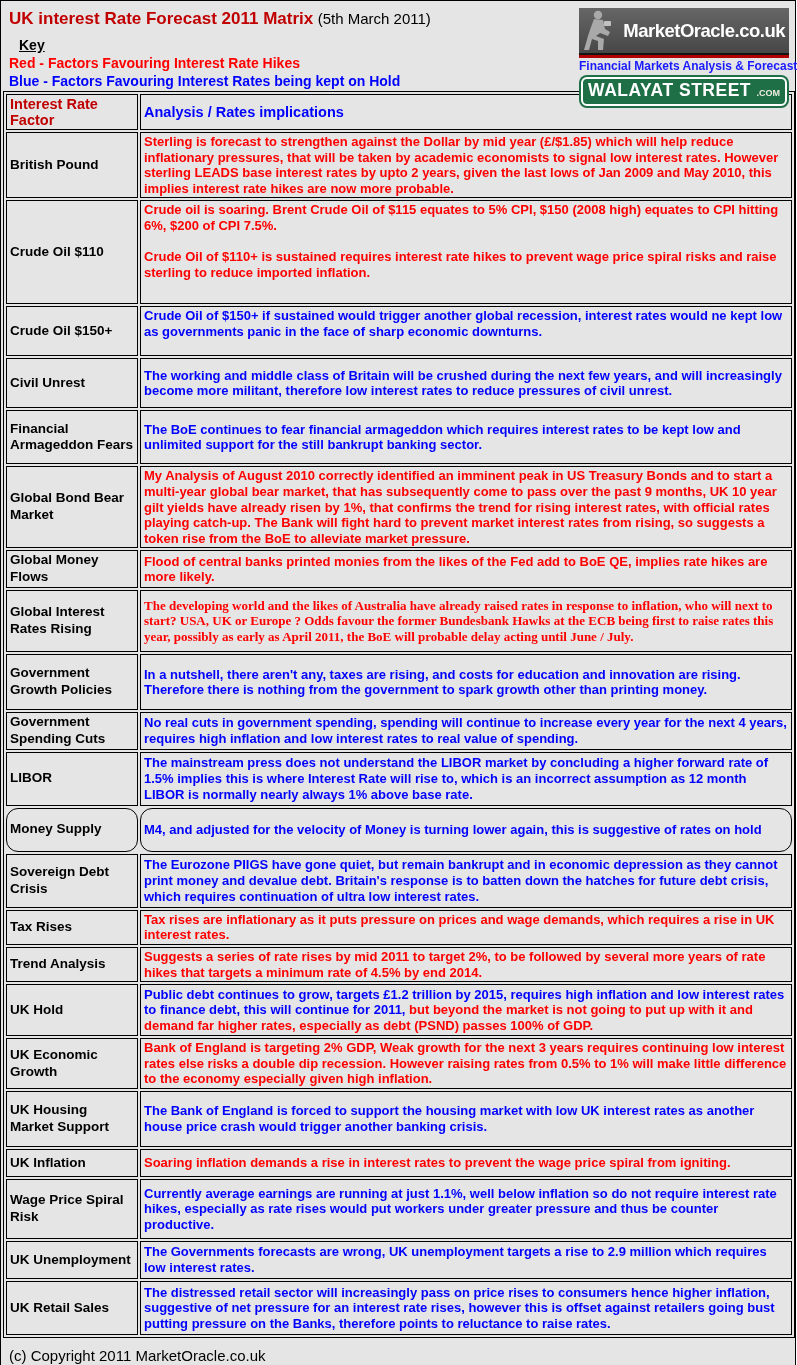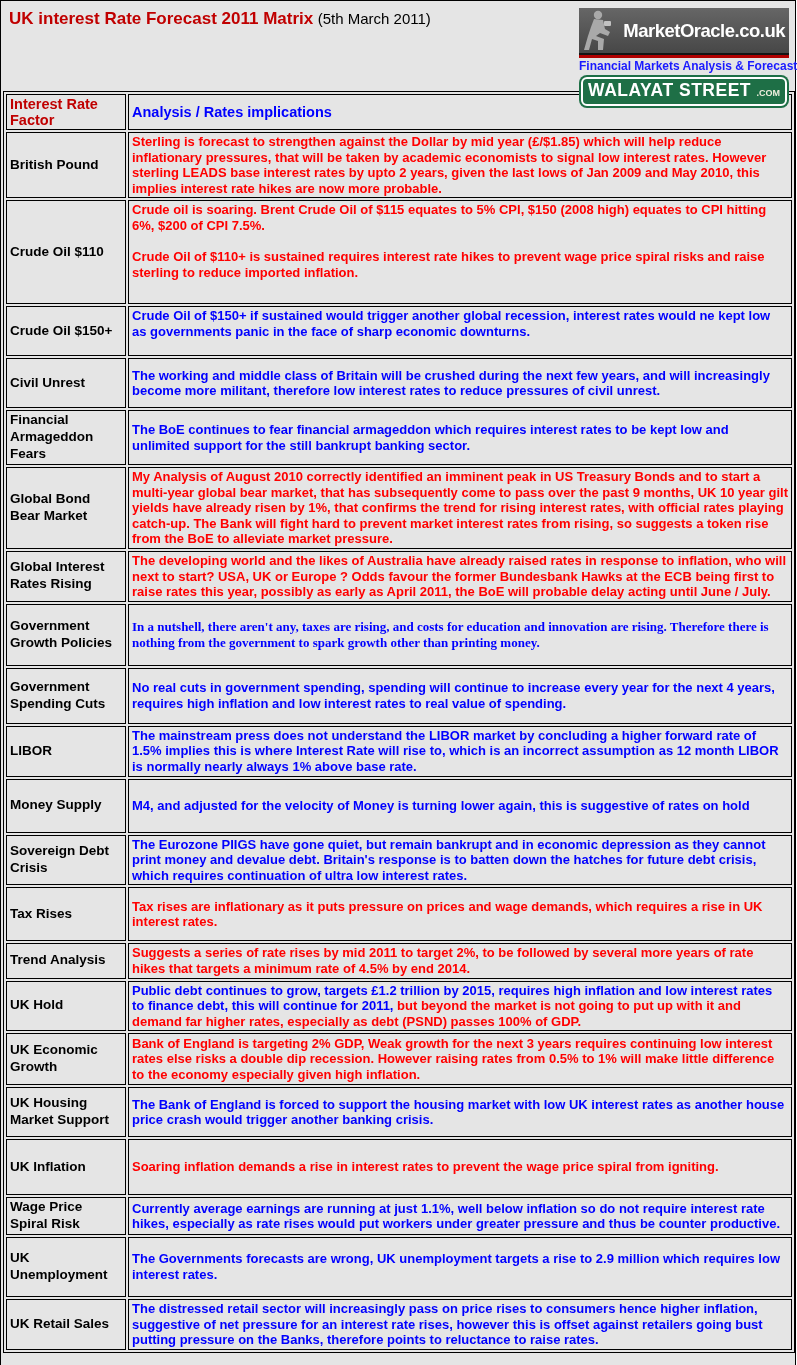--- a/index.html
+++ b/index.html
@@ -42,21 +42,21 @@
     white-space: nowrap;
   }
   .sign-suffix { font-size: 9px; color: #efeedd; letter-spacing: 0; }
   
   table.matrix {
     width: 792px; margin: 0 2px; table-layout: fixed;
     border: 1px solid #000; border-spacing: 2px; border-collapse: separate;
   }
   .matrix th, .matrix td { border: 1px solid #000; padding: 1px 3px; overflow: hidden; }
   th.factor-h {
-    width: 120px; color: #c00000; font-size: 14.5px; font-weight: bold;
+    width: 132px; color: #c00000; font-size: 14.5px; font-weight: bold;
     text-align: left; vertical-align: middle; height: 36px;
   }
   th.analysis-h {
     color: #0000ff; font-size: 14.5px; font-weight: bold;
     text-align: left; vertical-align: middle;
   }
   td.factor {
     color: #000; font-weight: bold; font-size: 13.5px;
     vertical-align: middle; line-height: 1.25;
   }
@@ -74,21 +74,21 @@
   tbody tr:nth-child(3)  td.analysis { vertical-align: top; }
   tbody tr:nth-child(4)  td { height: 50px; }
   tbody tr:nth-child(5)  td { height: 54px; }
   tbody tr:nth-child(6)  td { height: 80px; }
   tbody tr:nth-child(7)  td { height: 34px; }
   tbody tr:nth-child(8)  td { height: 62px; }
   tbody tr:nth-child(8)  .analysis-content { max-height: 60px; overflow: hidden; font-family: Liberation Serif, serif; }
   tbody tr:nth-child(9)  td { height: 56px; }
   tbody tr:nth-child(10) td { height: 36px; }
   tbody tr:nth-child(11) td { height: 54px; }
-  tbody tr:nth-child(12) td { height: 32px; }
+  tbody tr:nth-child(12) td { height: 44px; border-radius: 12px; }
   tbody tr:nth-child(13) td { height: 54px; }
   tbody tr:nth-child(14) td { height: 30px; }
   tbody tr:nth-child(15) td { height: 34px; }
   tbody tr:nth-child(16) td { height: 52px; }
   tbody tr:nth-child(17) td { height: 50px; }
   tbody tr:nth-child(18) td { height: 56px; }
   tbody tr:nth-child(19) td { height: 28px; }
   tbody tr:nth-child(20) td { height: 60px; }
   tbody tr:nth-child(21) td { height: 38px; }
   tbody tr:nth-child(22) td { height: 54px; }
@@ -97,20 +97,25 @@
 </style>
 </head>
 <body>
 
 <div class="page">
 
   <div class="header">
     <div class="title-line">
       <span class="title">UK interest Rate Forecast 2011 Matrix</span>
       <span class="date">(5th March 2011)</span>
+    </div>
+    <div class="key">
+      <div class="key-heading">Key</div>
+      <div class="key-red">Red  - Factors Favouring Interest Rate Hikes</div>
+      <div class="key-blue">Blue - Factors Favouring Interest Rates being kept on Hold</div>
     </div>
 
     <div class="logo">
       <div class="logo-top">
         <span class="statue">
           <svg width="36" height="43" viewBox="0 0 36 43" aria-hidden="true">
             <g fill="#a9a9a9">
               <circle cx="17" cy="6" r="4.2"></circle>
               <path d="M13 10 L22 11 L24 20 L29 23 L27 27 L19 24 L15 27 L23 30 L22 41 L17 41 L17 32 L11 30 L8 41 L3 41 L7 27 L10 18 Z"></path>
               <rect x="23" y="12" width="7" height="5" rx="1" fill="#c2c2c2"></rect>
@@ -168,20 +173,26 @@
       <div class="analysis-content"><span class="seg-blue">The BoE continues to fear financial armageddon which requires interest rates to be kept low and unlimited support for the still bankrupt banking sector.</span></div>
     </td>
   </tr>
         <tr>
     <td class="factor">Global Bond Bear Market</td>
     <td class="analysis">
       <div class="analysis-content"><span class="seg-red">My Analysis of August 2010 correctly identified an imminent peak in US Treasury Bonds and to start a multi-year global bear market, that has subsequently come to pass over the past 9 months, UK 10 year gilt yields have already risen by 1%, that confirms the trend for rising interest rates, with official rates playing catch-up. The Bank will fight hard to prevent market interest rates from rising, so suggests a token rise from the BoE to alleviate market pressure.</span></div>
     </td>
   </tr>
         <tr>
+    <td class="factor">Global Money Flows</td>
+    <td class="analysis">
+      <div class="analysis-content"><span class="seg-red">Flood of central banks printed monies from the likes of the Fed add to BoE QE, implies rate hikes are more likely.</span></div>
+    </td>
+  </tr>
+        <tr>
     <td class="factor">Global Interest Rates Rising</td>
     <td class="analysis">
       <div class="analysis-content"><span class="seg-red">The developing world and the likes of Australia have already raised rates in response to inflation, who will next to start? USA, UK or Europe ? Odds favour the former Bundesbank Hawks at the ECB being first to raise rates this year, possibly as early as April 2011, the BoE will probable delay acting until June / July.</span></div>
     </td>
   </tr>
         <tr>
     <td class="factor">Government Growth Policies</td>
     <td class="analysis">
       <div class="analysis-content"><span class="seg-blue">In a nutshell, there aren't any, taxes are rising, and costs for education and innovation are rising. Therefore there is nothing from the government to spark growth other than printing money.</span></div>
     </td>

